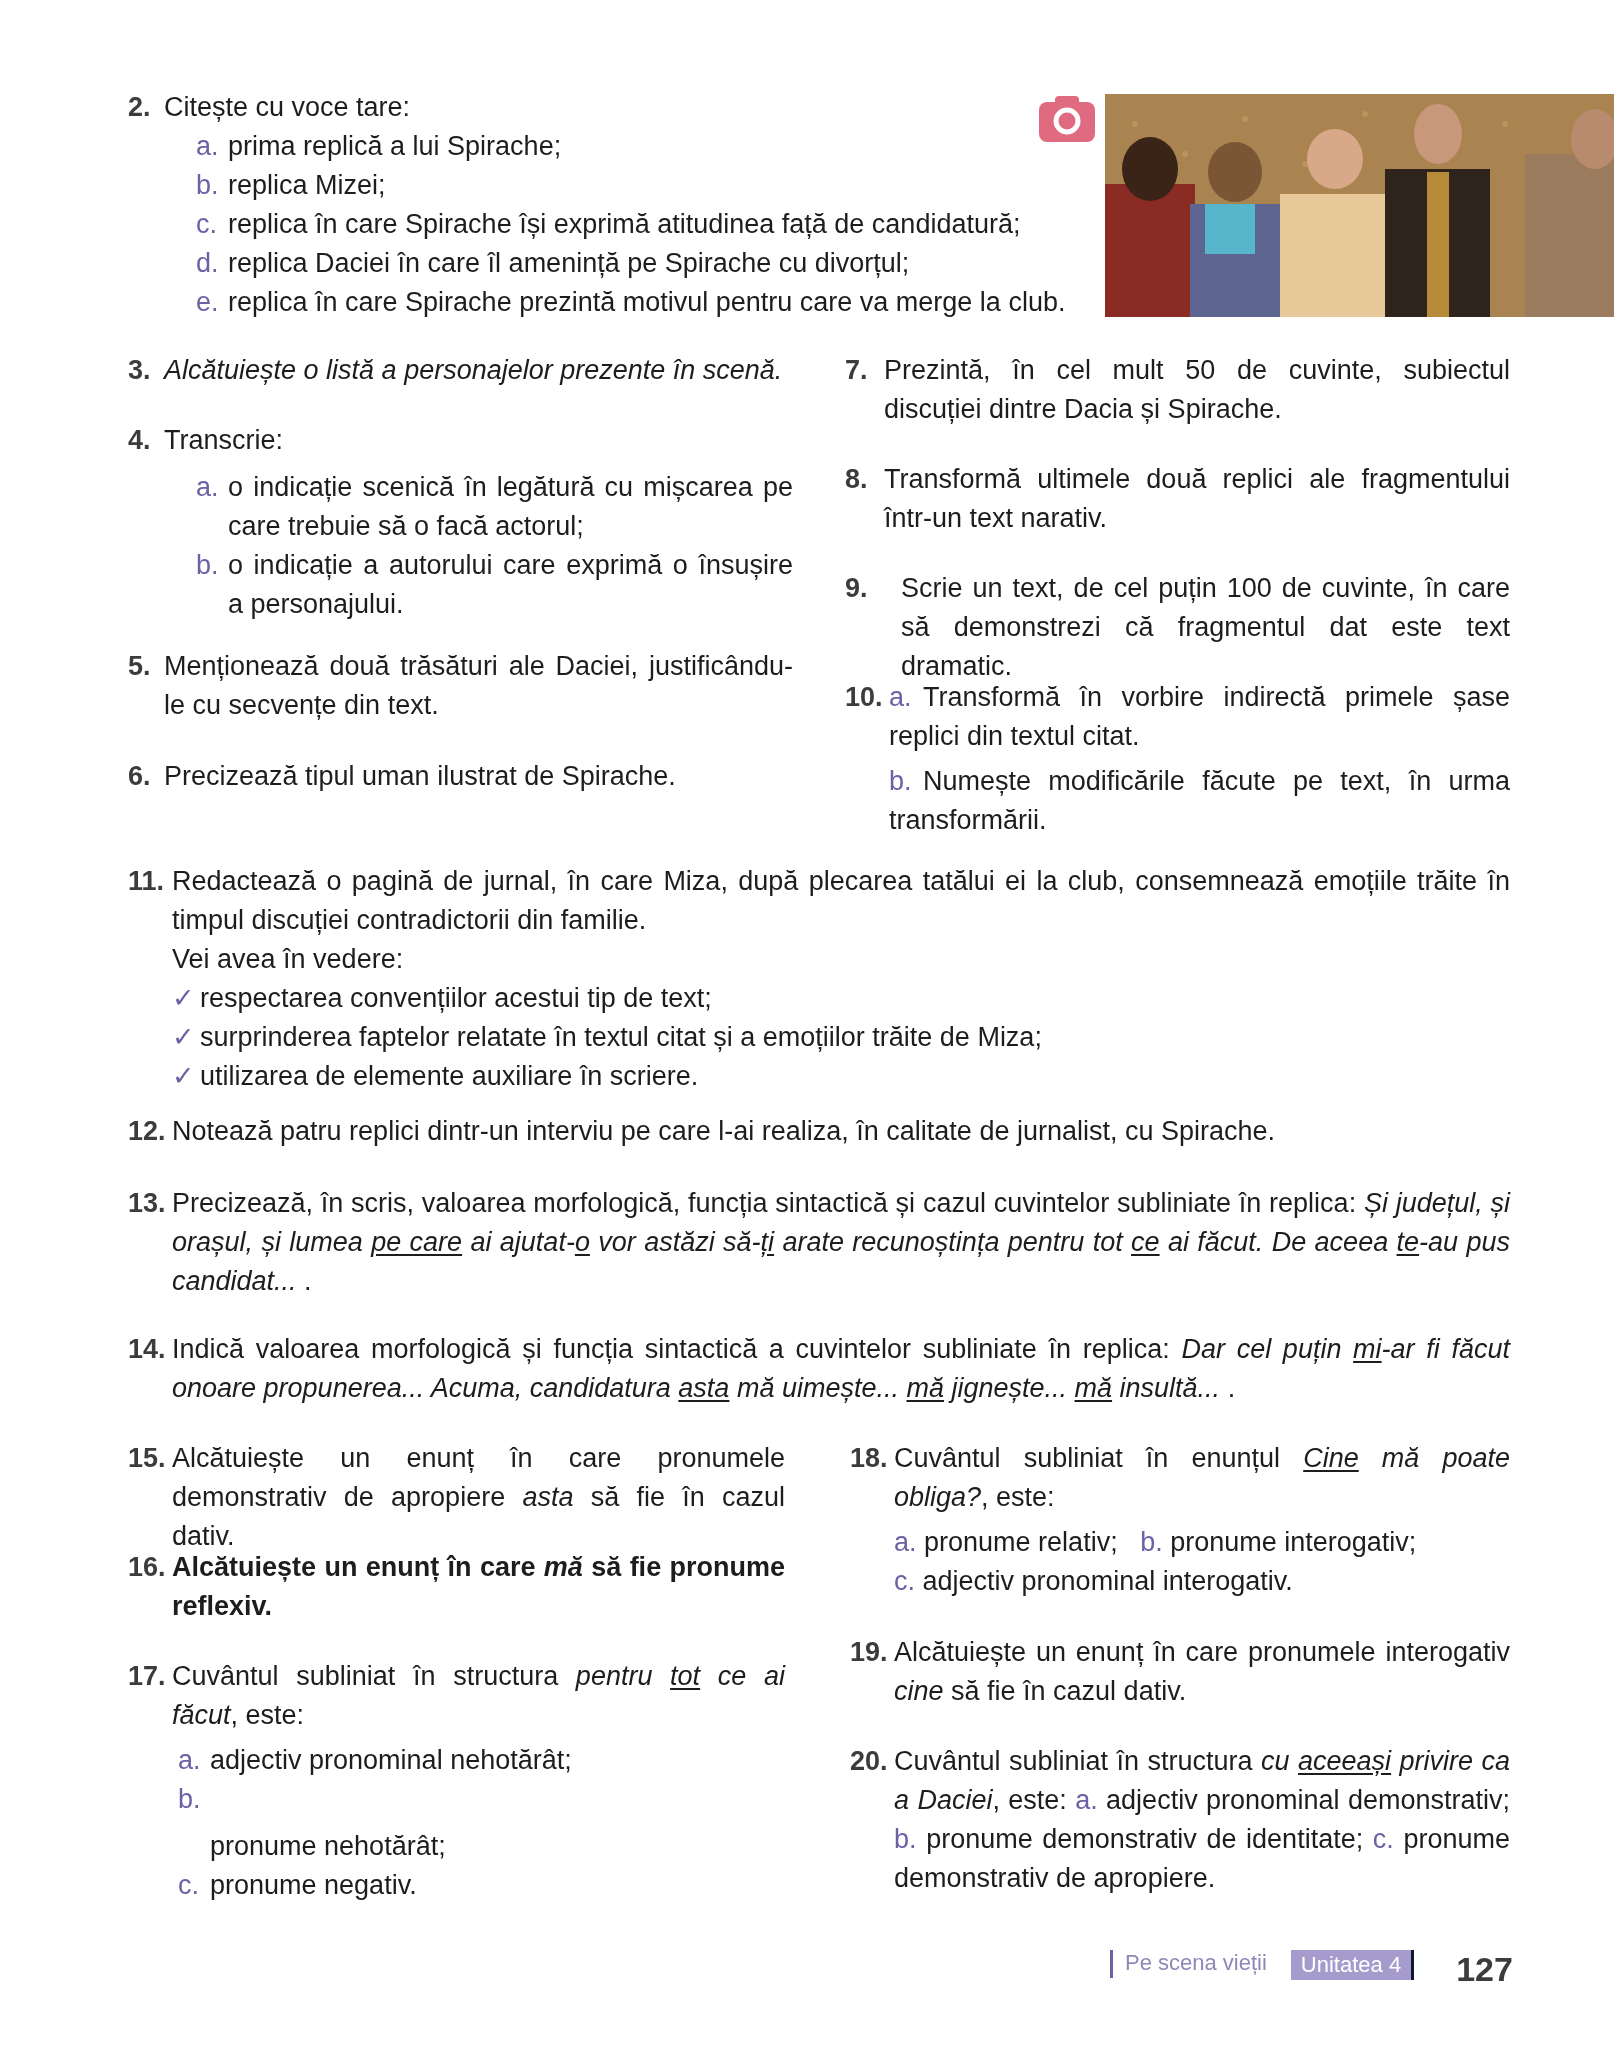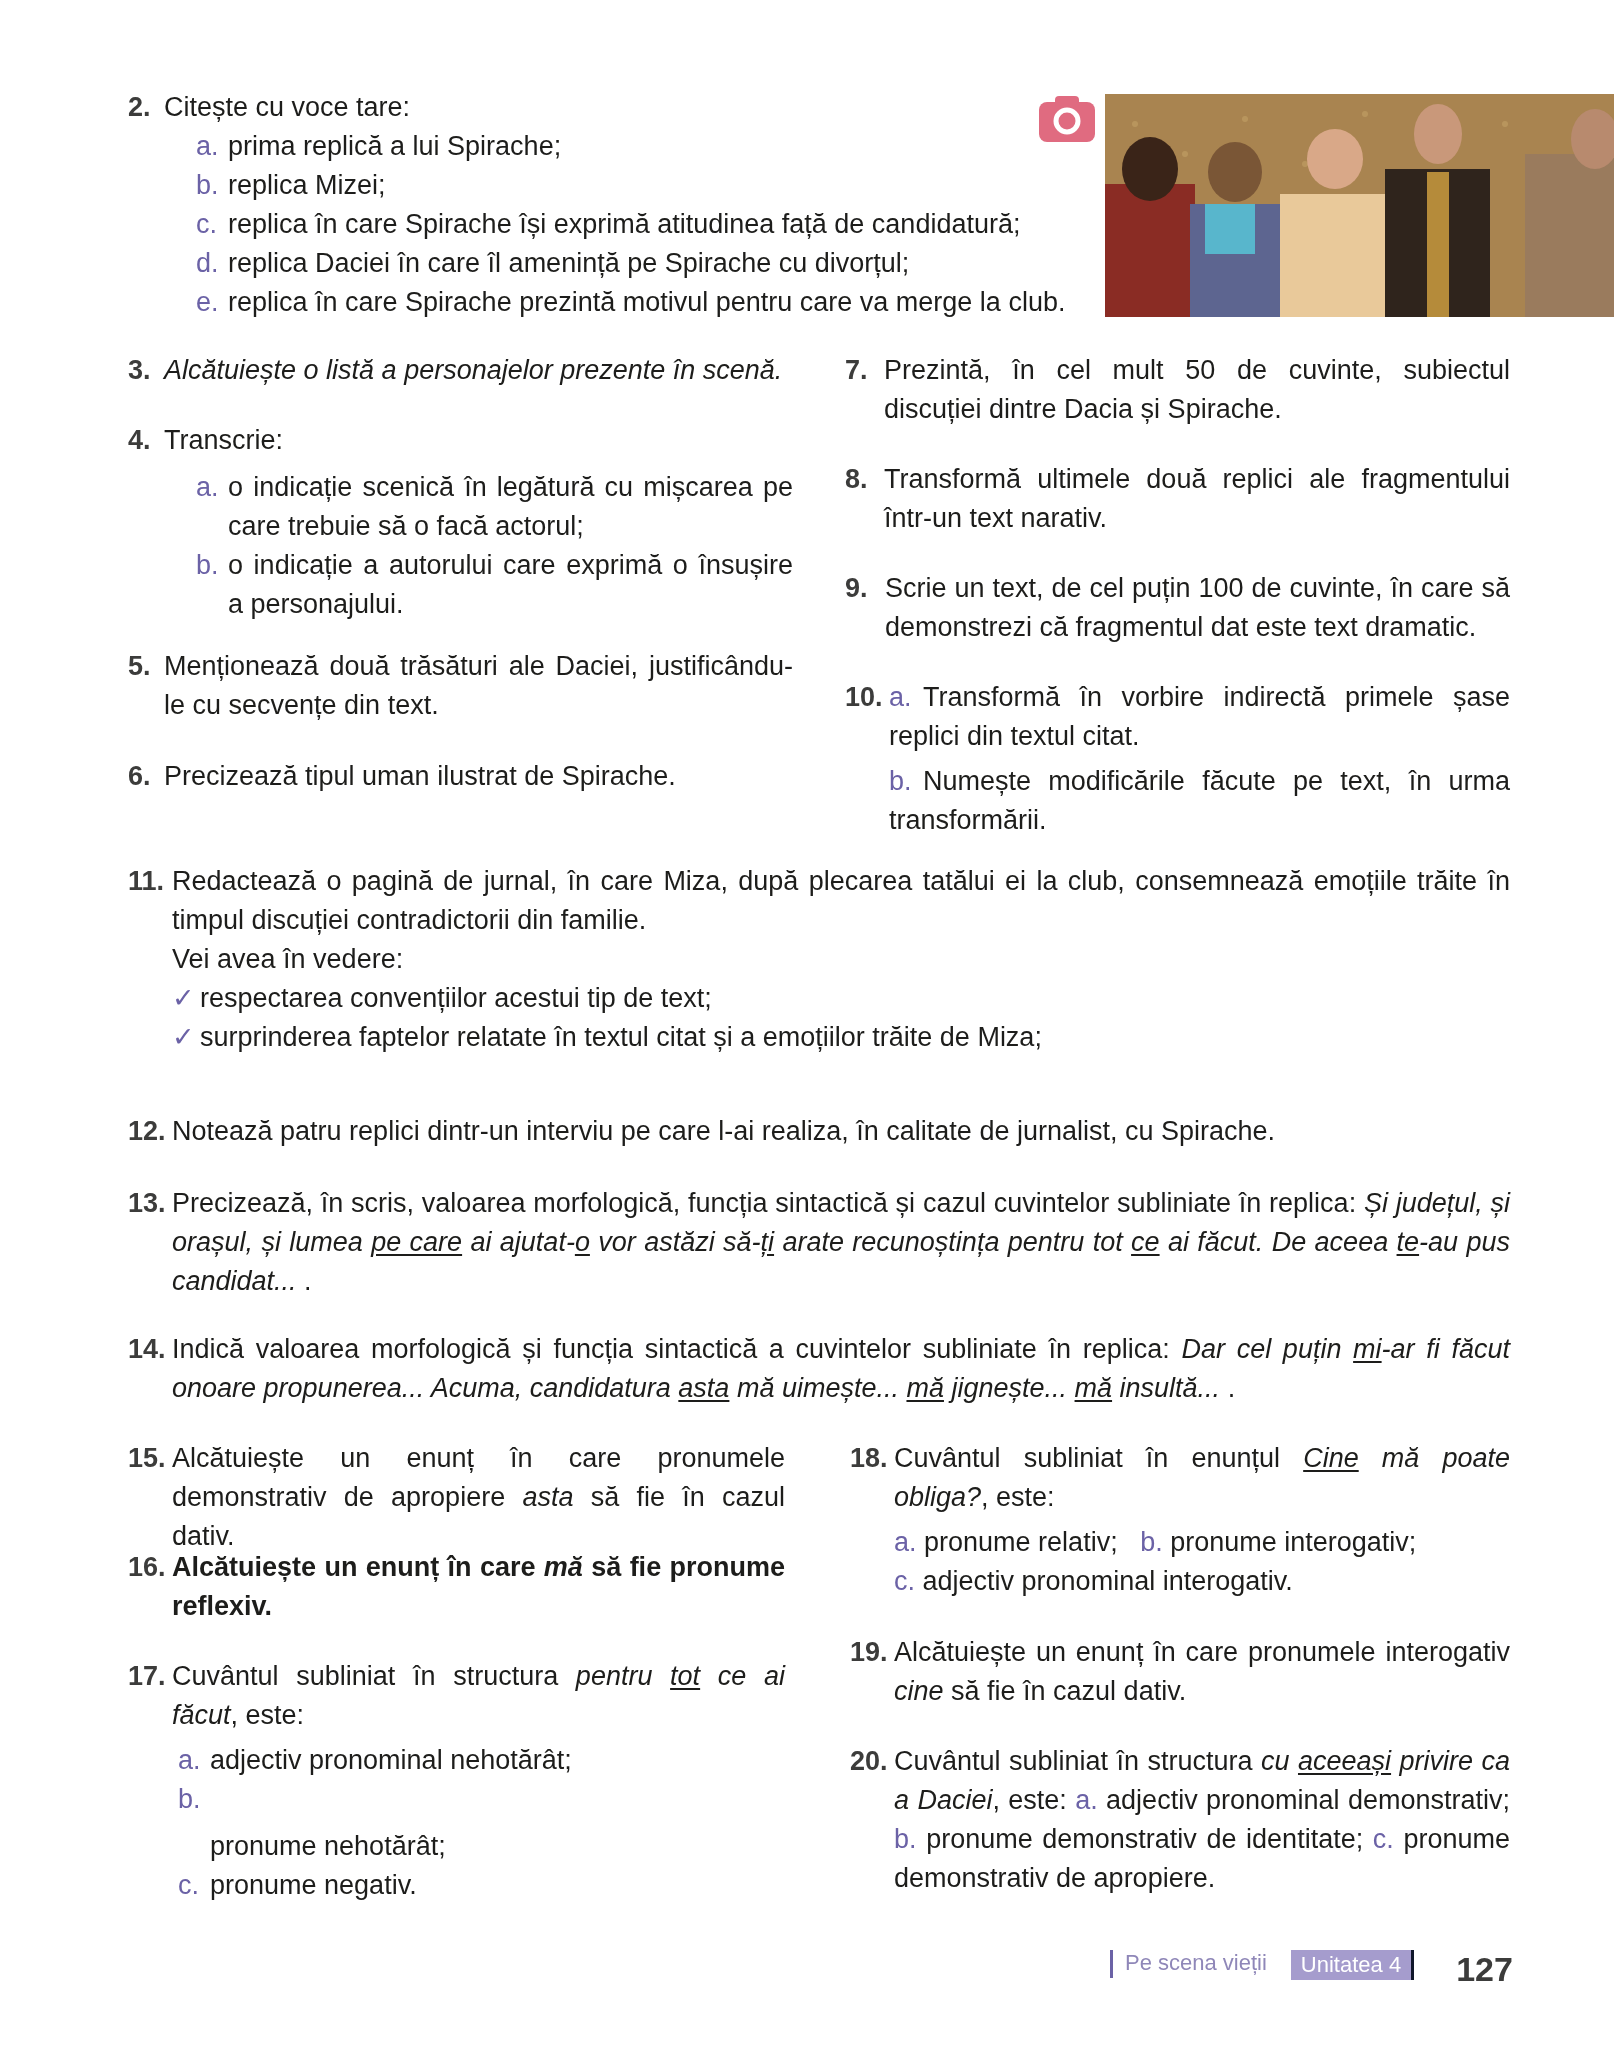--- a/index.html
+++ b/index.html
@@ -115,21 +115,21 @@
     <span class="body" style="margin-left:39px;">Prezintă, în cel mult 50 de cuvinte, subiectul discuției dintre Dacia și Spirache.</span>
   </div>
 
   <div class="ex" style="left:845px;top:460px;width:665px;">
     <span class="num">8.</span>
     <span class="body" style="margin-left:39px;">Transformă ultimele două replici ale fragmentului într-un text narativ.</span>
   </div>
 
   <div class="ex" style="left:845px;top:569px;width:665px;">
     <span class="num">9.</span>
-    <span class="body" style="margin-left:40px;">Scrie un text, de cel puțin 100 de cuvinte, în care să demonstrezi că fragmentul dat este text dramatic.</span>
+    <span class="body" style="margin-left:56px;">Scrie un text, de cel puțin 100 de cuvinte, în care să demonstrezi că fragmentul dat este text dramatic.</span>
   </div>
 
   <div class="ex" style="left:845px;top:678px;width:665px;">
     <span class="num">10.</span>
     <div style="margin-left:44px;">
       <div class="sub">
           <span class="lt">a.</span>
           <div class="body" style="text-indent:34px;">Transformă în vorbire indirectă primele șase replici din textul citat.</div>
         </div>
       <div class="sub" style="margin-top:6px;">
@@ -139,20 +139,21 @@
     </div>
   </div>
 
   <div class="ex" style="left:128px;top:862px;width:1382px;">
     <span class="num">11.</span>
     <div style="margin-left:44px;">
       <div class="body">Redactează o pagină de jurnal, în care Miza, după plecarea tatălui ei la club, consemnează emoțiile trăite în timpul discuției contradictorii din familie.</div>
       <div>Vei avea în vedere:</div>
       <div><span class="check">✓</span><span>respectarea convențiilor acestui tip de text;</span></div>
       <div><span class="check">✓</span><span>surprinderea faptelor relatate în textul citat și a emoțiilor trăite de Miza;</span></div>
+      <div><span class="check">✓</span><span>utilizarea de elemente auxiliare în scriere.</span></div>
     </div>
   </div>
 
   <div class="ex" style="left:128px;top:1112px;width:1382px;">
     <span class="num">12.</span>
     <span class="body" style="margin-left:44px;">Notează patru replici dintr-un interviu pe care l-ai realiza, în calitate de jurnalist, cu Spirache.</span>
   </div>
 
   <div class="ex" style="left:128px;top:1184px;width:1382px;">
     <span class="num">13.</span>

